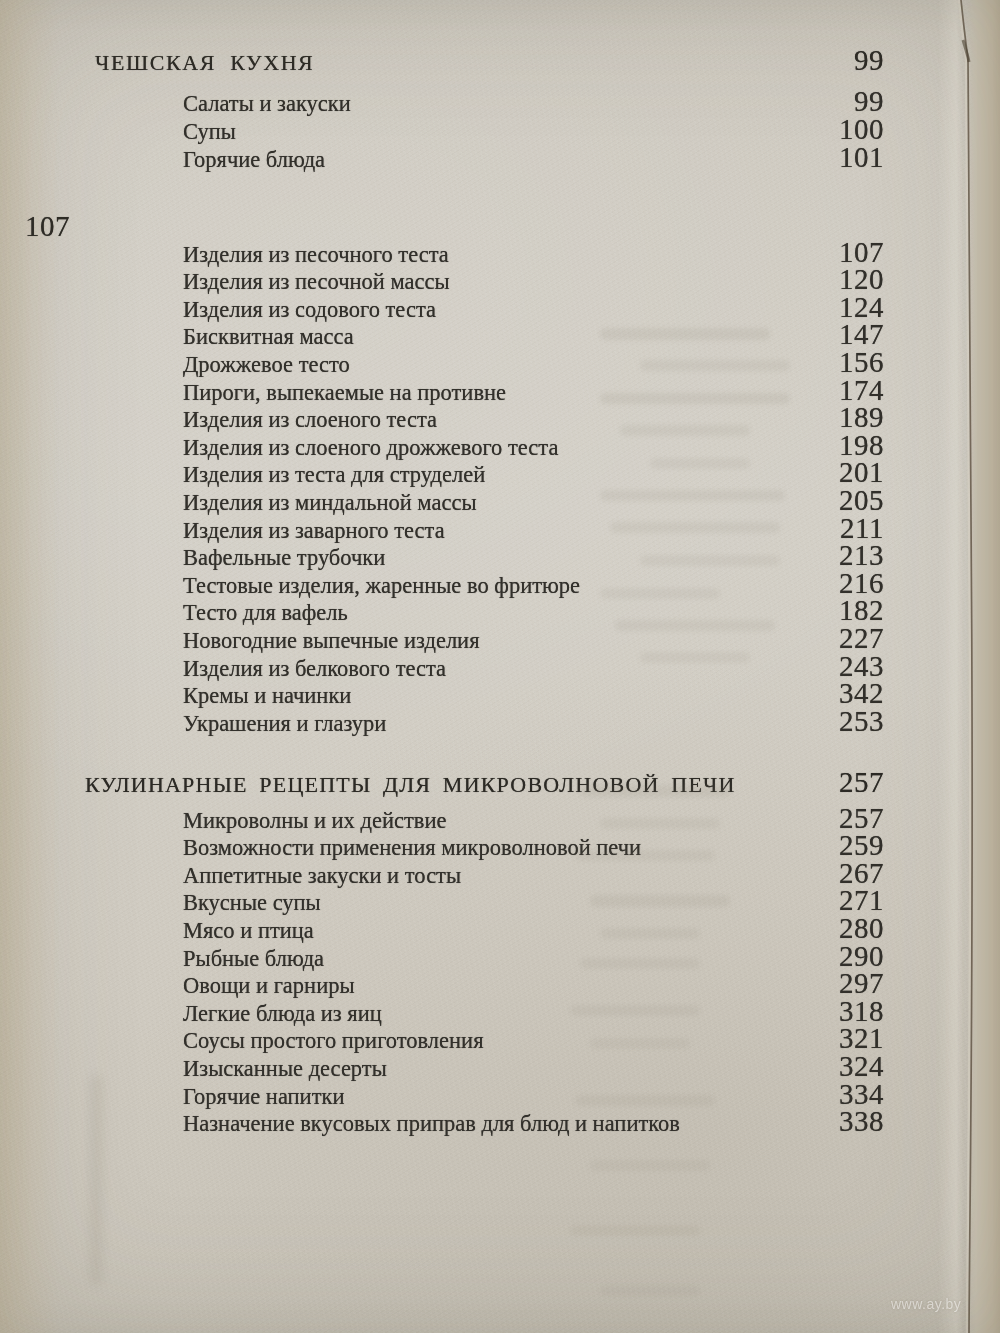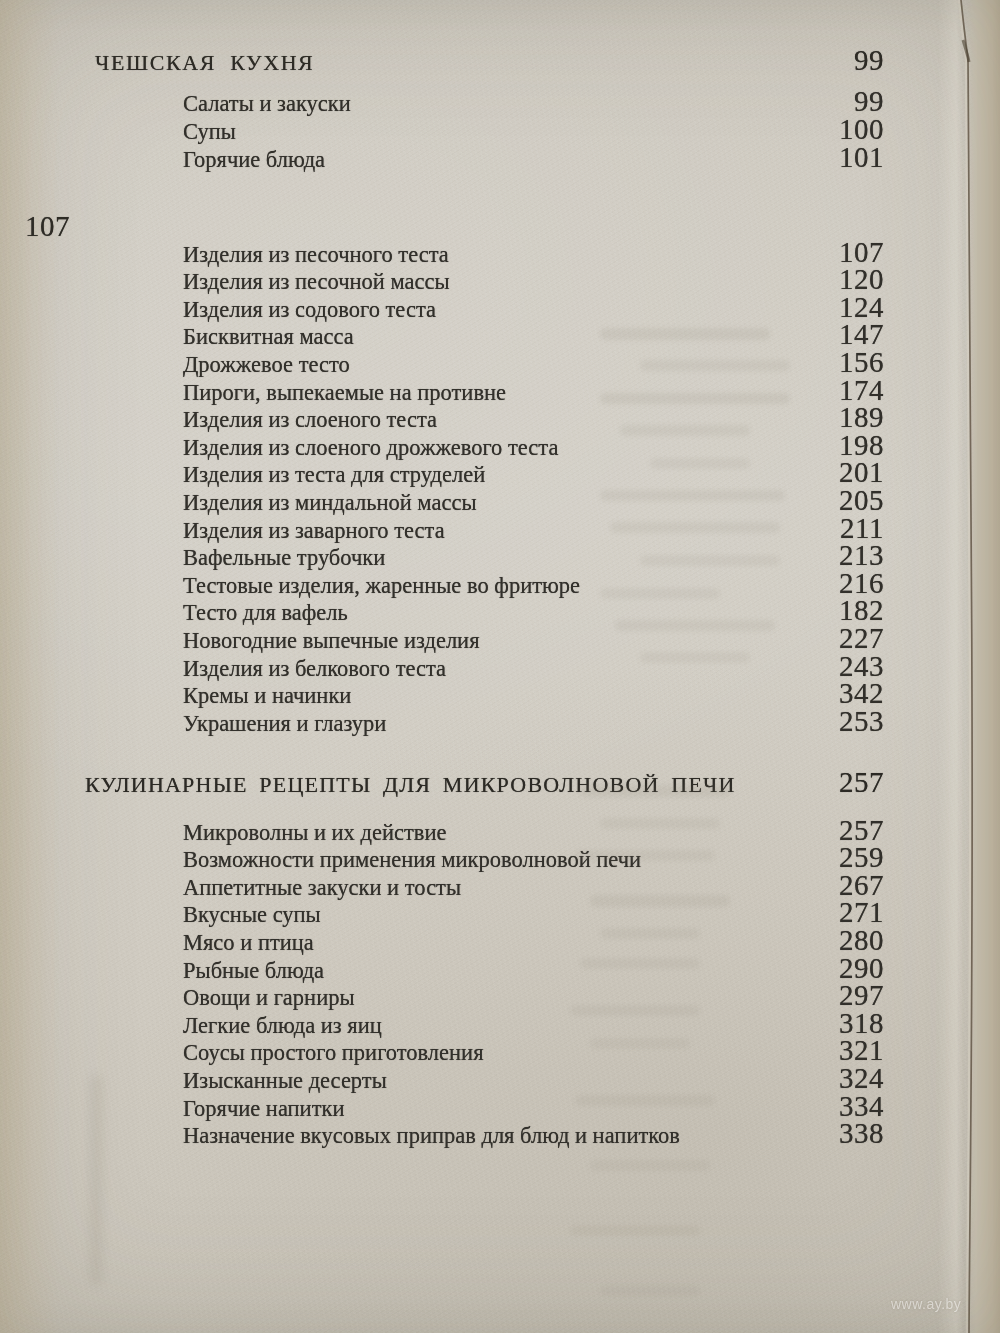--- a/index.html
+++ b/index.html
@@ -44,21 +44,21 @@
   }
   .section{}
   .section:nth-child(2){margin-top:42px;}
   .section:nth-child(3){margin-top:34px;}
   .row{display:flex;align-items:baseline;padding-right:116px;line-height:24.6px;font-size:22.5px;}
   .hrow{line-height:25.4px;font-size:22px;letter-spacing:1.6px;word-spacing:7px;color:#2c2a25;}
   .hrow .title{margin-left:95px;}
   .section:nth-child(3) .hrow .title{margin-left:85px;letter-spacing:1.2px;word-spacing:5px;}
   .items{}
   .section:nth-child(1) .items{margin-top:14px;}
-  .section:nth-child(3) .items{margin-top:20px;}
+  .section:nth-child(3) .items{margin-top:8px;}
   .items .title{margin-left:183px;}
   .title{flex:1 1 auto;white-space:nowrap;}
   .num{flex:0 0 auto;min-width:70px;text-align:right;font-size:29px;letter-spacing:.5px;}
 
   
   .ghost{position:absolute;background:#847d6e;border-radius:5px;filter:blur(2.6px);pointer-events:none;}
   .smudge{
     position:absolute;left:90px;top:1075px;width:12px;height:210px;
     background:rgba(110,100,82,.10);filter:blur(5px);border-radius:8px;pointer-events:none;
   }

